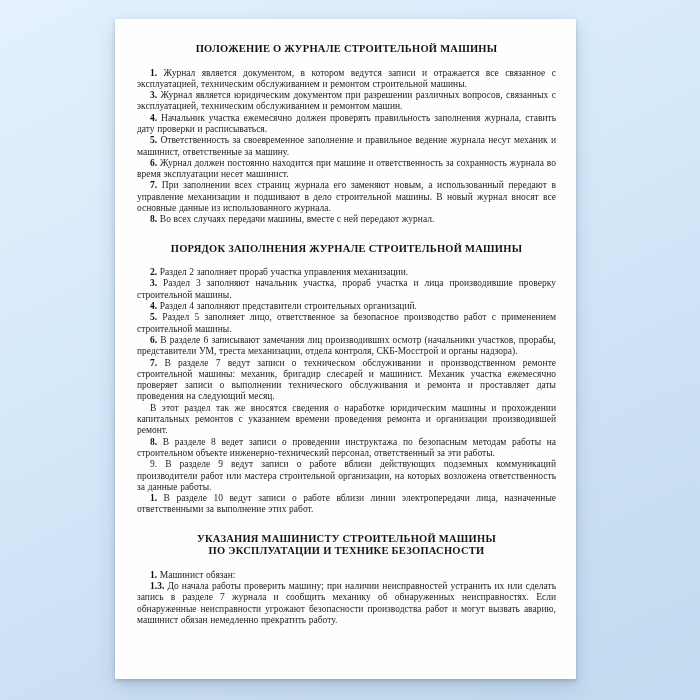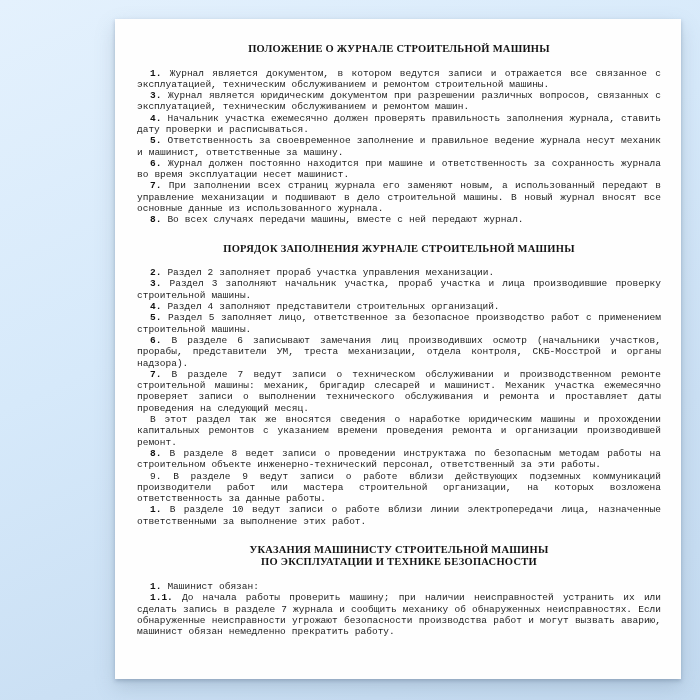--- a/index.html
+++ b/index.html
@@ -12,21 +12,21 @@
   .scene {
     position: relative;
     width: 700px;
     height: 700px;
     background: linear-gradient(155deg, #e4f1fd 0%, #d6e9fa 40%, #cbe0f4 70%, #c3daf0 100%);
   }
   .page {
     position: absolute;
     left: 115px;
     top: 19px;
-    width: 566px;
+    width: 461px;
     height: 660px;
     box-sizing: border-box;
     background: #fefefe;
     padding: 24px 20px 0 22px;
     box-shadow: 0 2px 4px rgba(96,118,145,0.40), 0 8px 18px rgba(96,118,145,0.25);
     overflow: hidden;
   }
   .doc-section {
     margin: 0 0 17px 0;
   }
@@ -34,21 +34,21 @@
     font-family: "Liberation Serif", "DejaVu Serif", serif;
     font-size: 10.5px;
     line-height: 12.5px;
     font-weight: bold;
     color: #131313;
     text-align: center;
     letter-spacing: 0.25px;
     margin: 0 0 12px 0;
   }
   .doc-section p {
-    font-family: Liberation Mono, monospace;
+    font-family: Liberation Serif, serif;
     font-size: 9.5px;
     line-height: 11.3px;
     color: #1d1d1d;
     text-align: justify;
     text-indent: 13px;
     margin: 0;
     hyphens: auto;
     -webkit-hyphens: auto;
     word-spacing: 0.3px;
   }
@@ -81,16 +81,16 @@
         <p><b>6.</b> В разделе 6 записывают замечания лиц производивших осмотр (начальники участков, прорабы, представители УМ, треста механизации, отдела контроля, СКБ-Мосстрой и органы надзора).</p>
         <p><b>7.</b> В разделе 7 ведут записи о техническом обслуживании и производственном ремонте строительной машины: механик, бригадир слесарей и машинист. Механик участка ежемесячно проверяет записи о выполнении технического обслуживания и ремонта и проставляет даты проведения на следующий месяц.</p>
         <p>В этот раздел так же вносятся сведения о наработке юридическим машины и прохождении капитальных ремонтов с указанием времени проведения ремонта и организации производившей ремонт.</p>
         <p><b>8.</b> В разделе 8 ведет записи о проведении инструктажа по безопасным методам работы на строительном объекте инженерно-технический персонал, ответственный за эти работы.</p>
         <p><span>9.</span> В разделе 9 ведут записи о работе вблизи действующих подземных коммуникаций производители работ или мастера строительной организации, на которых возложена ответственность за данные работы.</p>
         <p><b>1.</b> В разделе 10 ведут записи о работе вблизи линии электропередачи лица, назначенные ответственными за выполнение этих работ.</p>
       </section>
       <section class="doc-section">
         <h2>УКАЗАНИЯ МАШИНИСТУ СТРОИТЕЛЬНОЙ МАШИНЫ<br>ПО ЭКСПЛУАТАЦИИ И ТЕХНИКЕ БЕЗОПАСНОСТИ</h2>
         <p><b>1.</b> Машинист обязан:</p>
-        <p><b>1.1.</b> До начала работы проверить машину; при наличии неисправностей устранить их или сделать запись в разделе 7 журнала и сообщить механику об обнаруженных неисправностях. Если обнаруженные неисправности угрожают безопасности производства работ и могут вызвать аварию, машинист обязан немедленно прекратить работу.</p>
+        <p><b>1.3.</b> До начала работы проверить машину; при наличии неисправностей устранить их или сделать запись в разделе 7 журнала и сообщить механику об обнаруженных неисправностях. Если обнаруженные неисправности угрожают безопасности производства работ и могут вызвать аварию, машинист обязан немедленно прекратить работу.</p>
       </section>
     </div>
 </div>
 
 </body></html>

